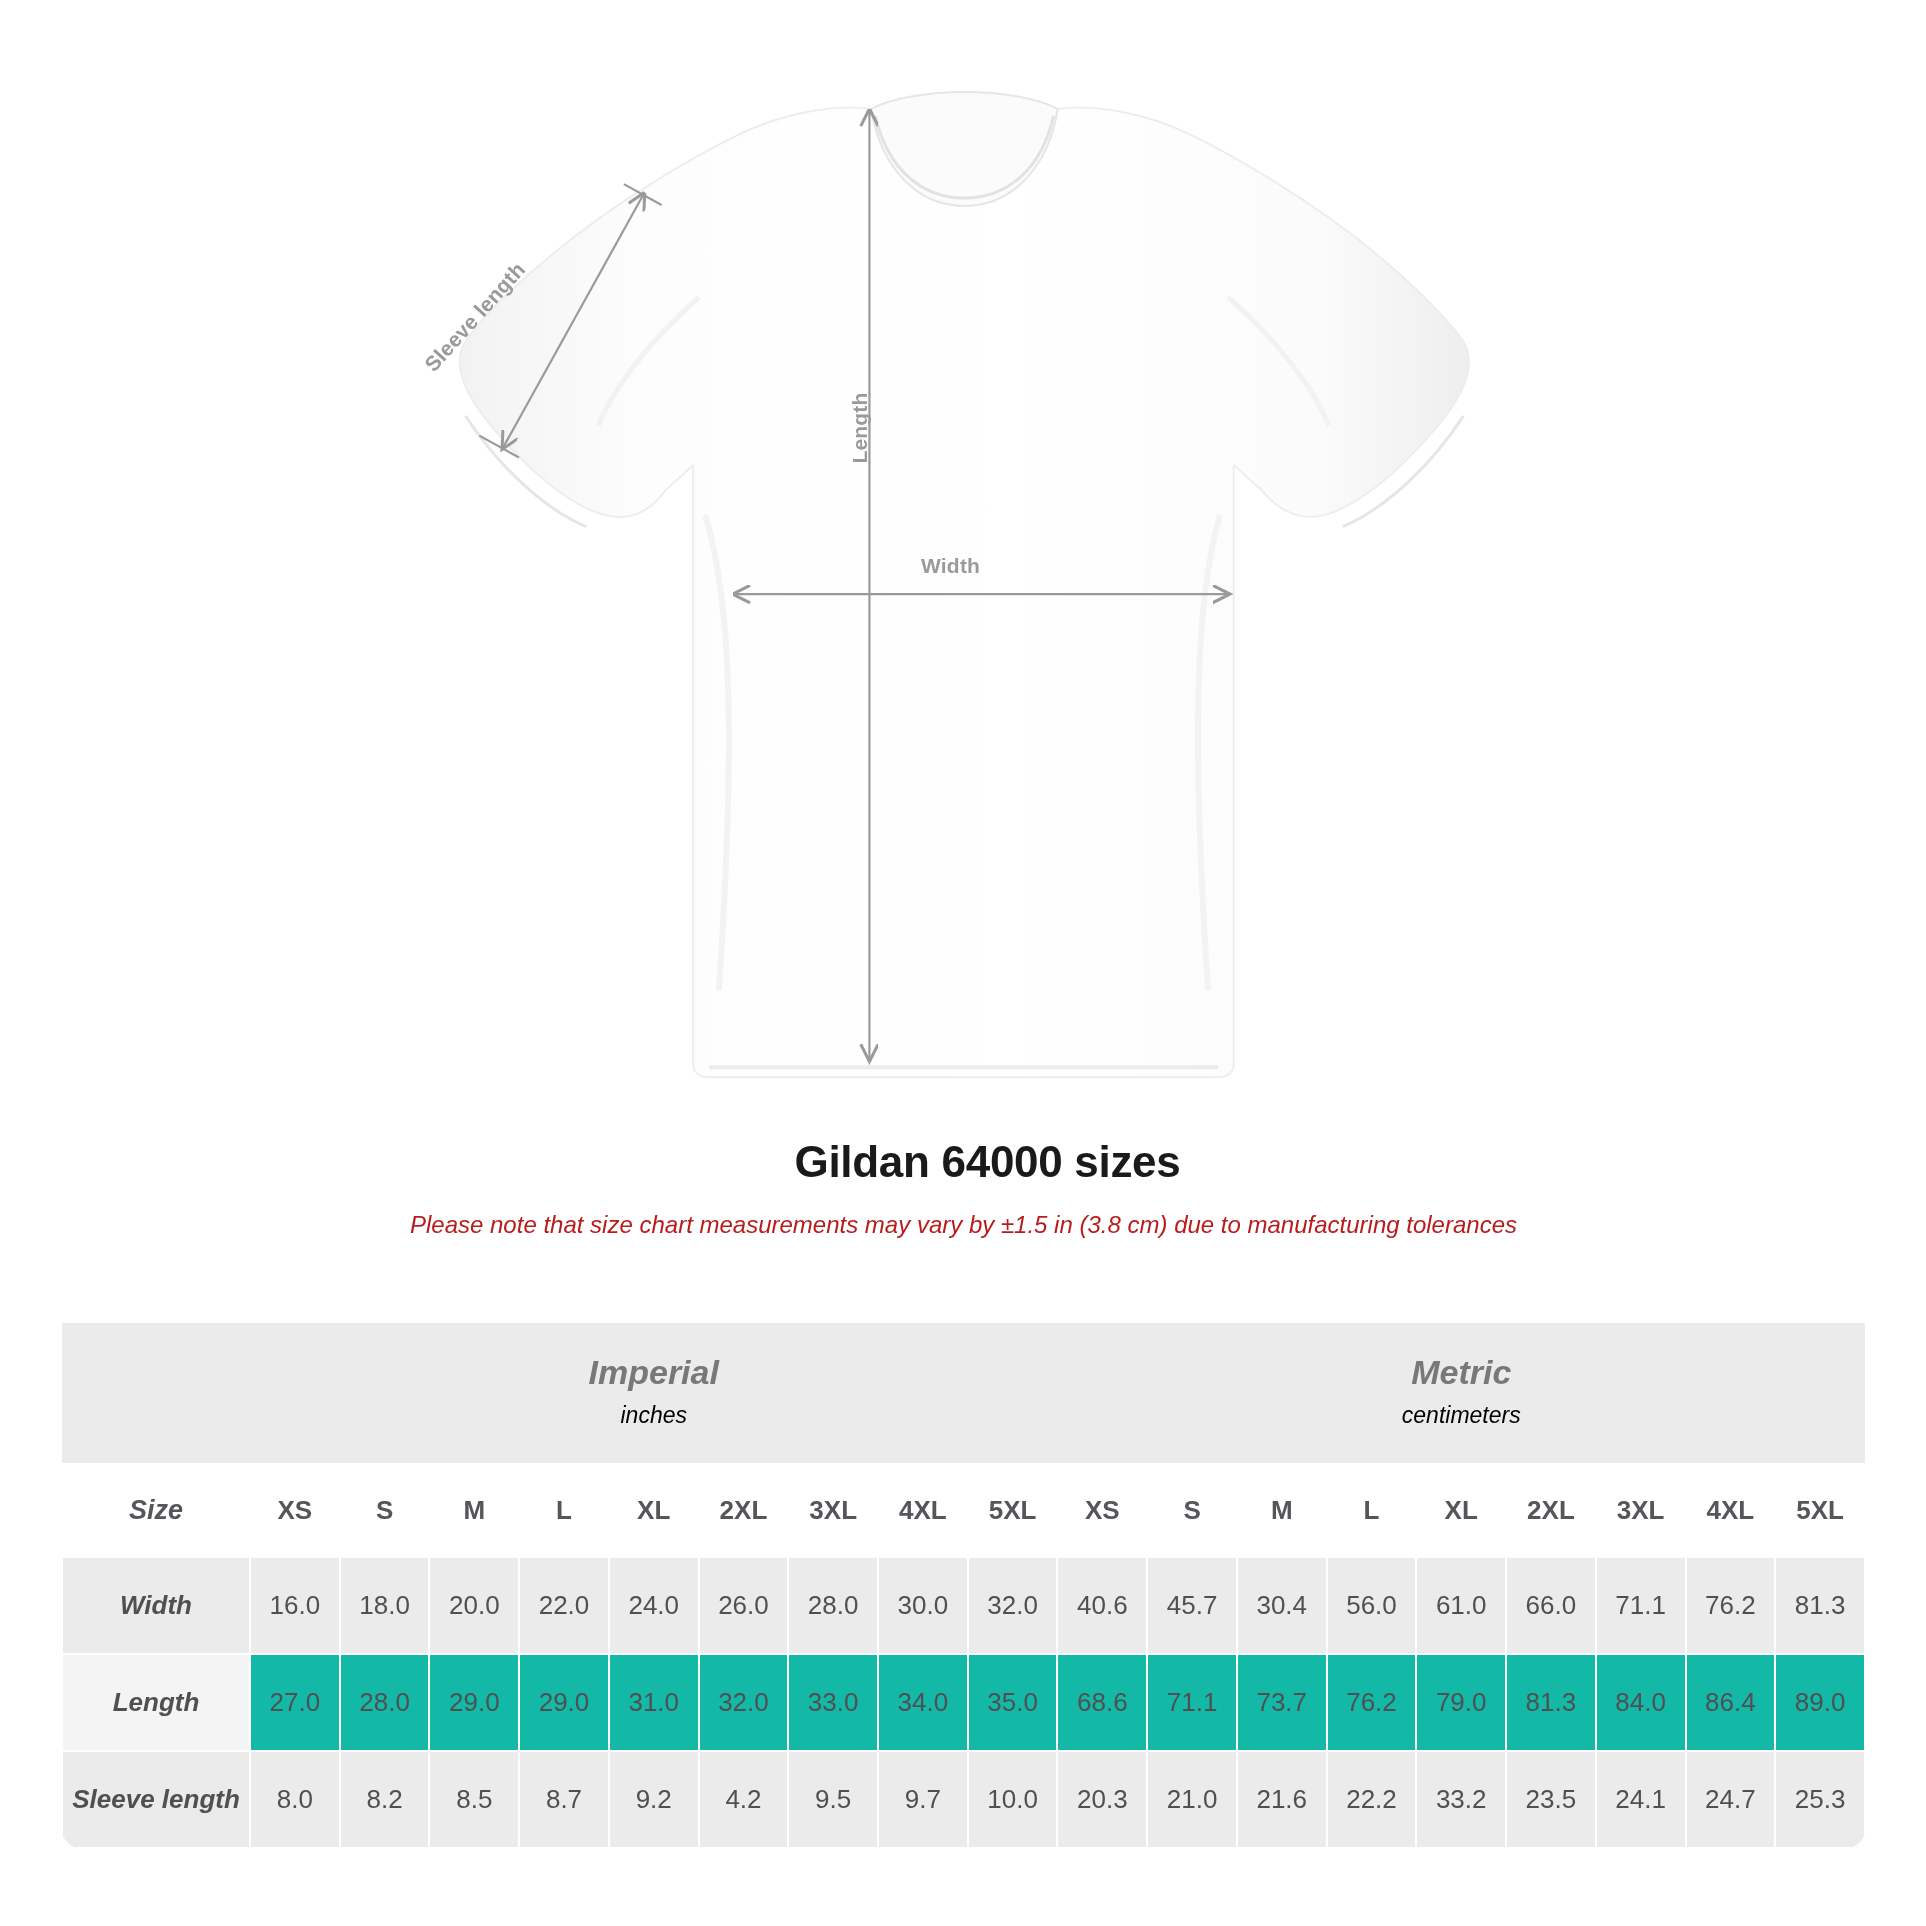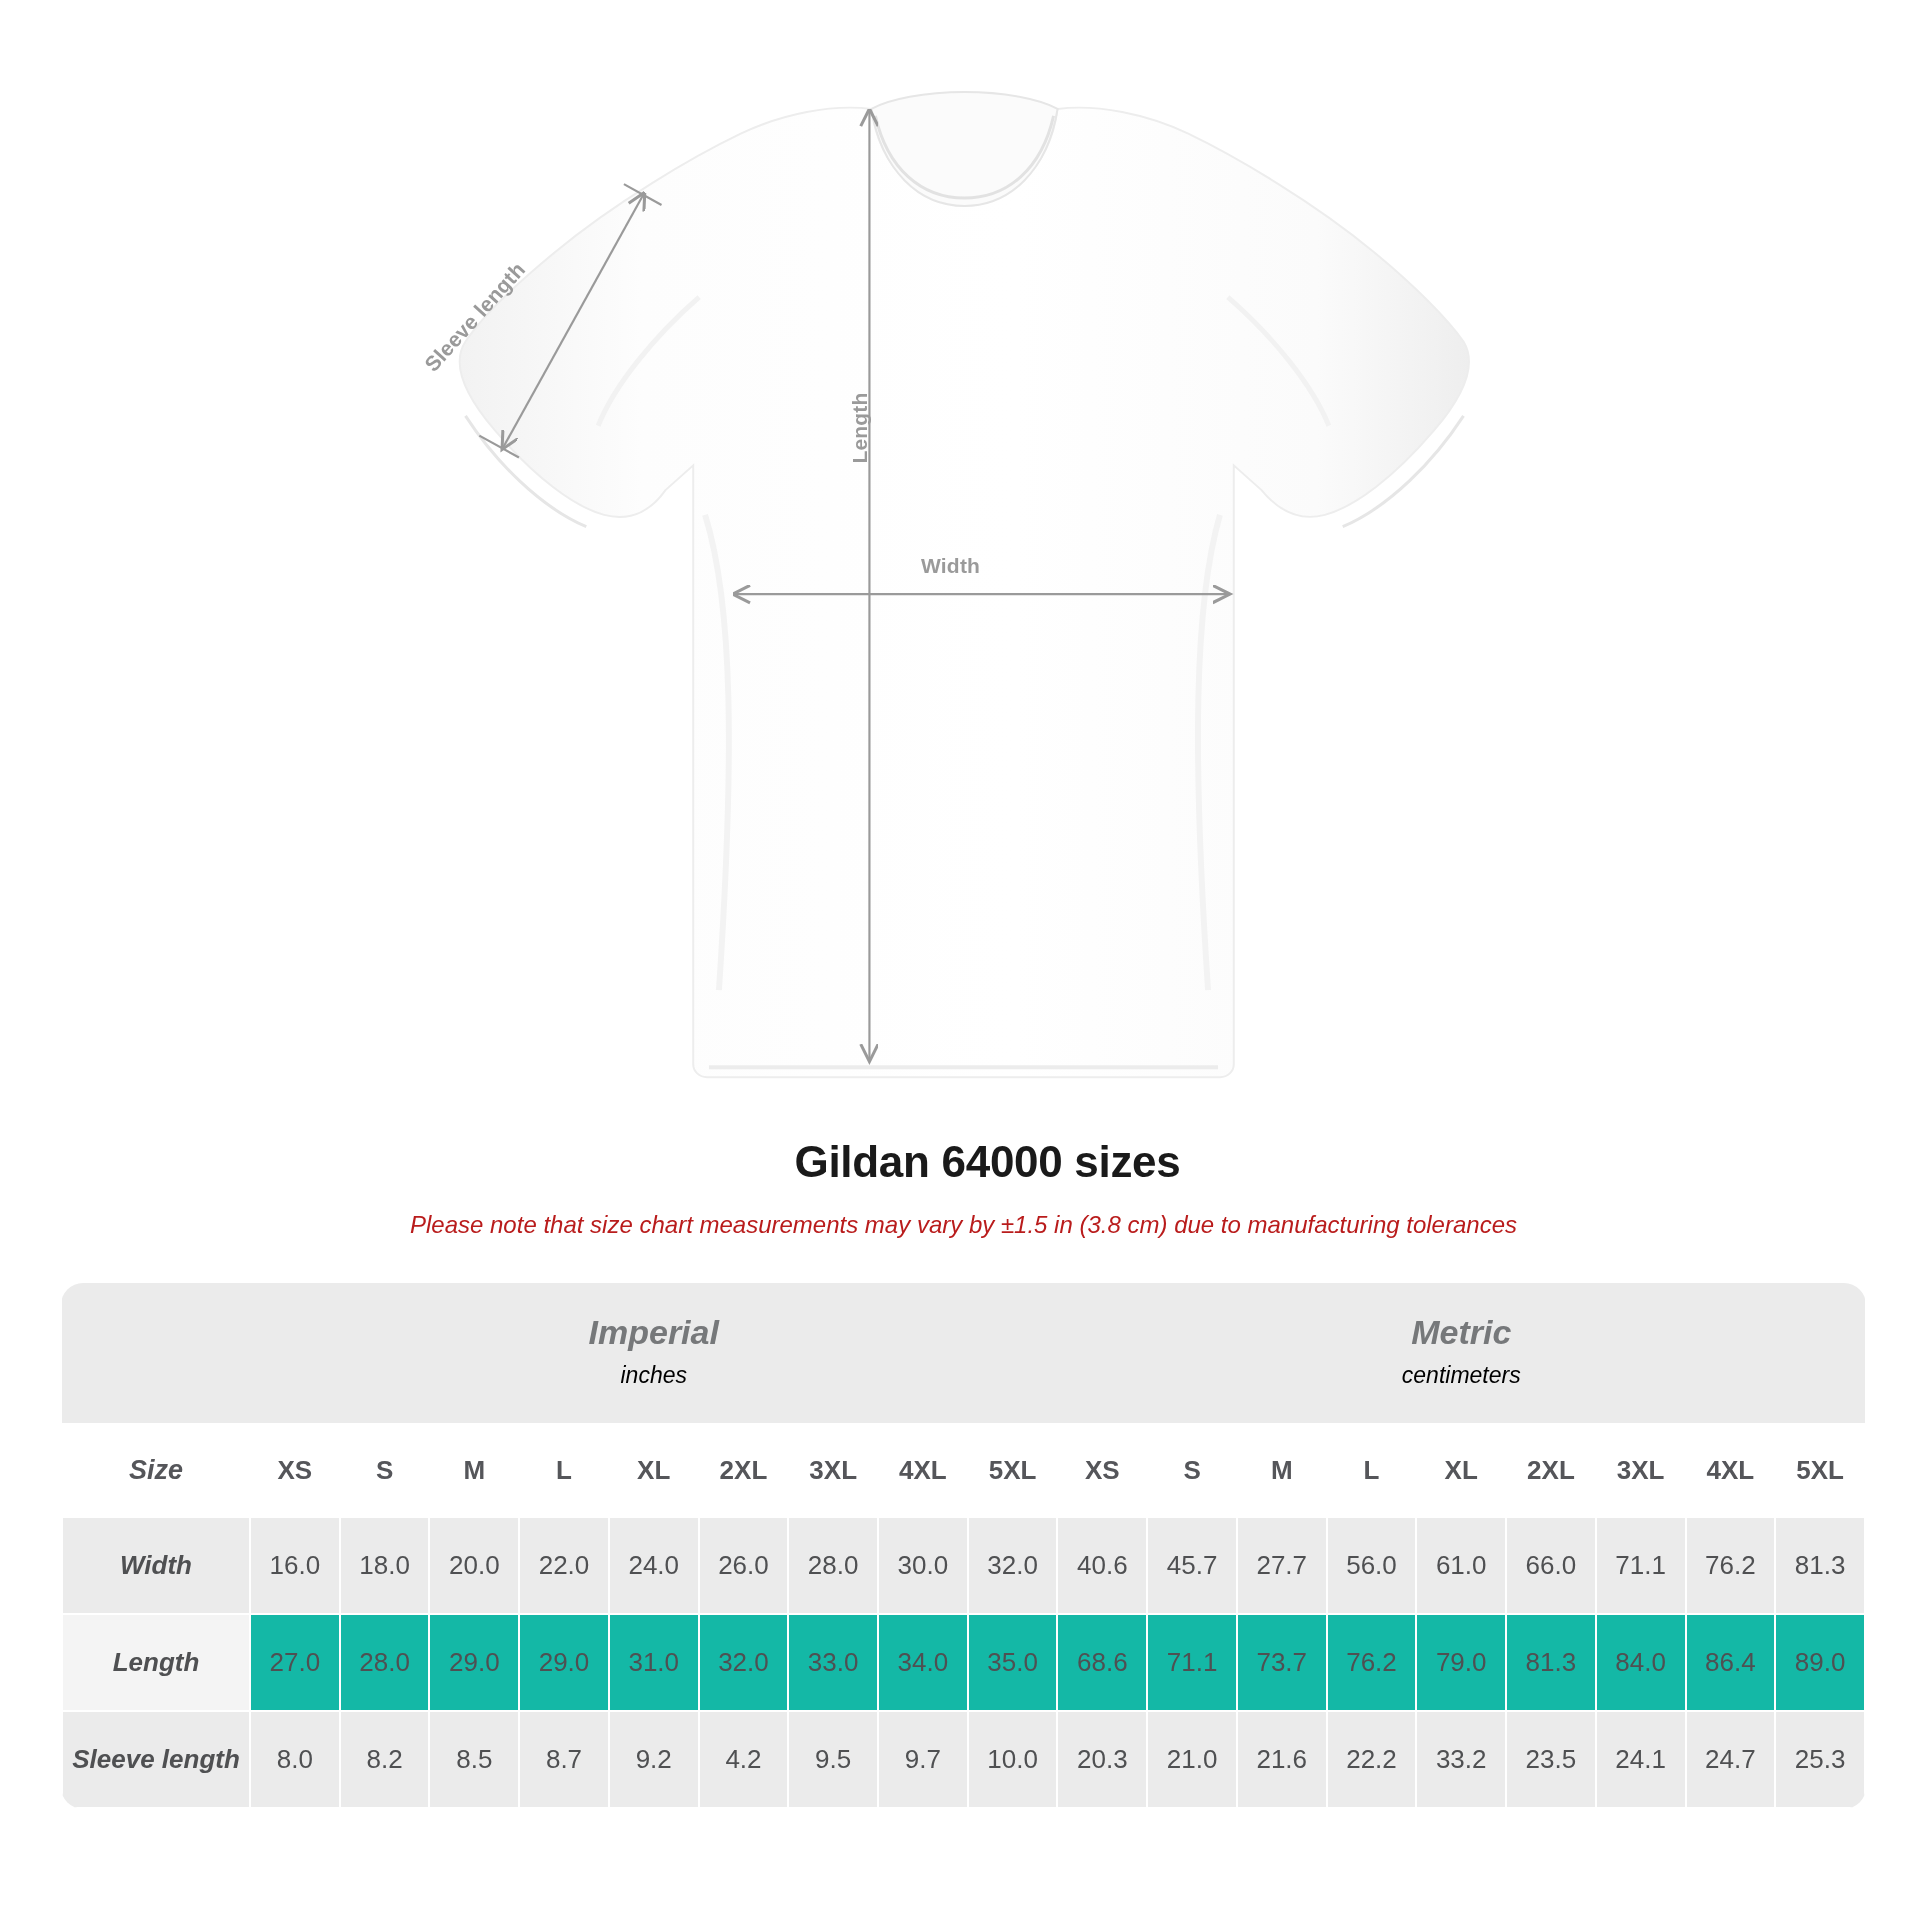--- a/index.html
+++ b/index.html
@@ -73,20 +73,21 @@
   .table-wrap {
     margin: 44px 61px 0 61px;
     border-radius: 22px;
     overflow: hidden;
     background: #ffffff;
   }
   table.size-table {
     width: 100%;
     border-collapse: collapse;
     table-layout: fixed;
+    margin-top: 40px;
   }
   table.size-table td, table.size-table th {
     text-align: center;
     font-size: 25px;
     color: #4f5052;
     border: 2px solid #ffffff;
   }
   tr.unit-row td {
     background: #ebebeb;
     padding: 30px 0 34px 0;
@@ -276,21 +277,21 @@
             <td>18.0</td>
             <td>20.0</td>
             <td>22.0</td>
             <td>24.0</td>
             <td>26.0</td>
             <td>28.0</td>
             <td>30.0</td>
             <td>32.0</td>
             <td>40.6</td>
             <td>45.7</td>
-            <td>27.7</td>
+            <td>30.4</td>
             <td>56.0</td>
             <td>61.0</td>
             <td>66.0</td>
             <td>71.1</td>
             <td>76.2</td>
             <td>81.3</td>
           </tr>
           <tr class="data-row alt">
             <td class="rowhead">Length</td>
             <td>27.0</td>

